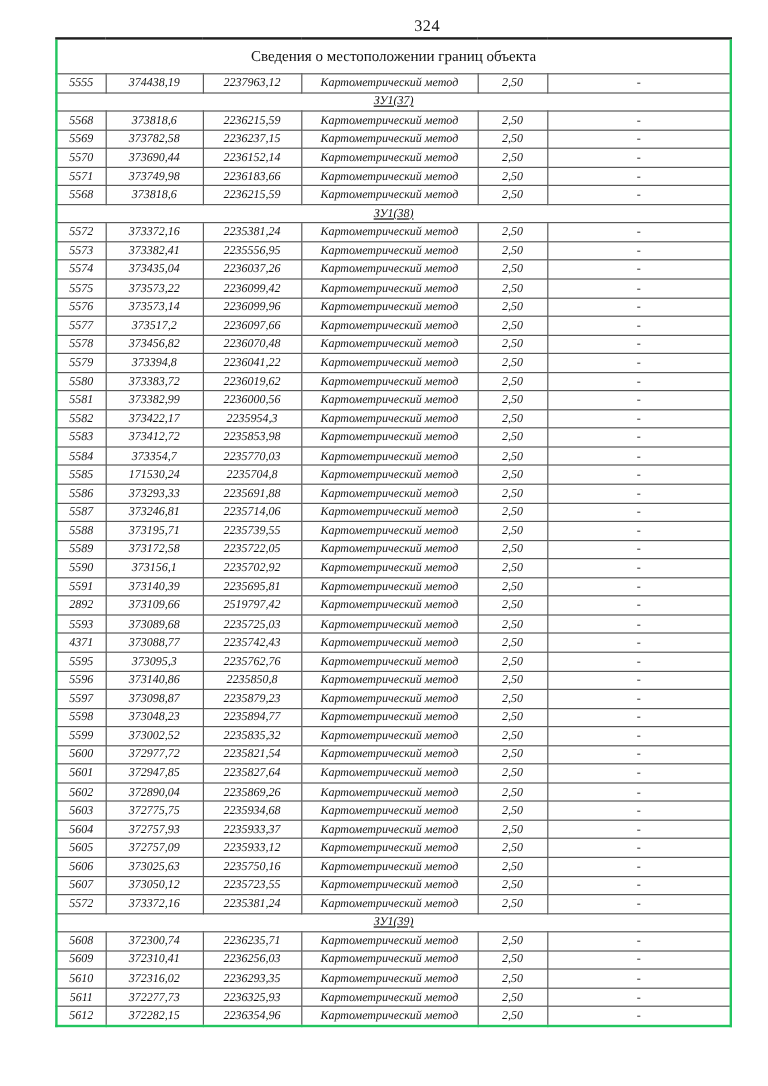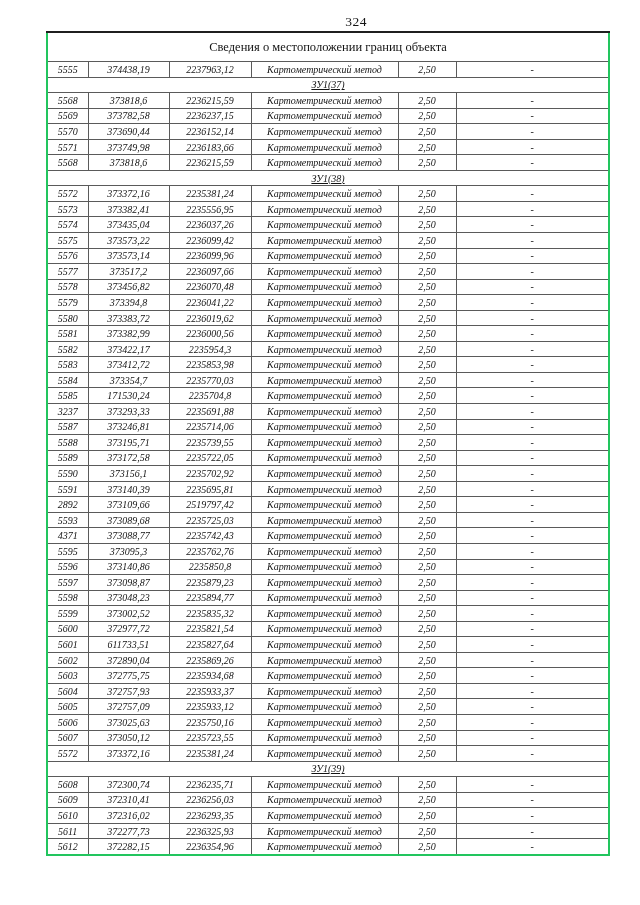--- a/index.html
+++ b/index.html
@@ -247,21 +247,21 @@
       </tr>
       <tr>
         <td>5585</td>
         <td>171530,24</td>
         <td>2235704,8</td>
         <td>Картометрический метод</td>
         <td>2,50</td>
         <td>-</td>
       </tr>
       <tr>
-        <td>3237</td>
+        <td>5586</td>
         <td>373293,33</td>
         <td>2235691,88</td>
         <td>Картометрический метод</td>
         <td>2,50</td>
         <td>-</td>
       </tr>
       <tr>
         <td>5587</td>
         <td>373246,81</td>
         <td>2235714,06</td>
@@ -368,21 +368,21 @@
       <tr>
         <td>5600</td>
         <td>372977,72</td>
         <td>2235821,54</td>
         <td>Картометрический метод</td>
         <td>2,50</td>
         <td>-</td>
       </tr>
       <tr>
         <td>5601</td>
-        <td>611733,51</td>
+        <td>372947,85</td>
         <td>2235827,64</td>
         <td>Картометрический метод</td>
         <td>2,50</td>
         <td>-</td>
       </tr>
       <tr>
         <td>5602</td>
         <td>372890,04</td>
         <td>2235869,26</td>
         <td>Картометрический метод</td>

